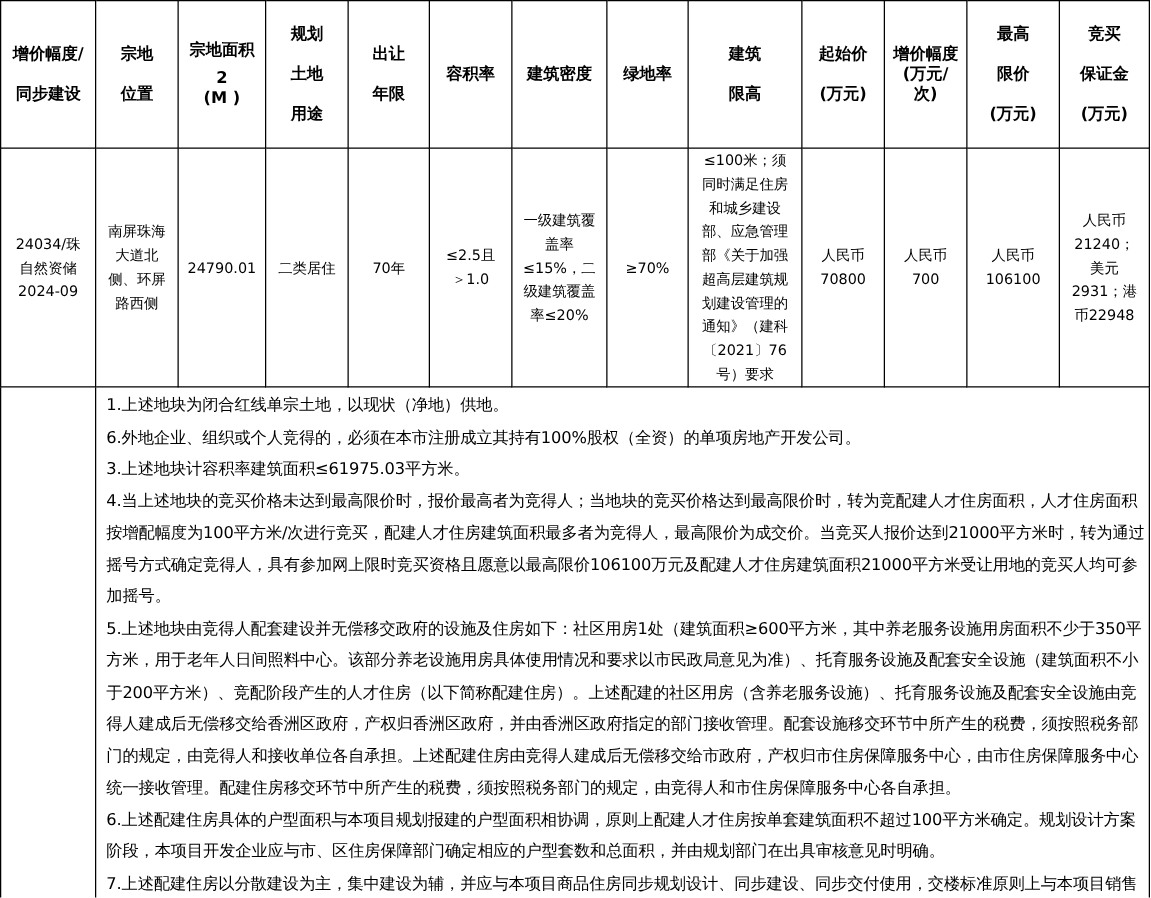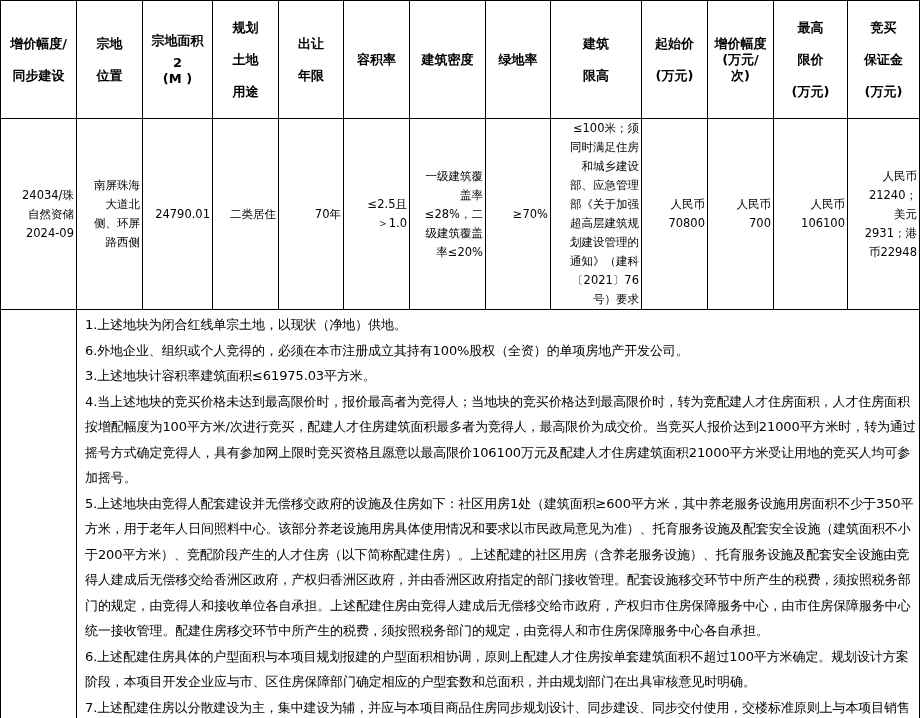--- a/index.html
+++ b/index.html
@@ -3,21 +3,21 @@
 <meta charset="utf-8">
 <style>
   html, body { margin: 0; padding: 0; background: #ffffff; }
   body { width: 921px; height: 718px; overflow: hidden; position: relative;
          font-family: "DejaVu Sans", "Liberation Sans", sans-serif; color: #000; }
   .tbl { position: absolute; left: 0; top: 0; width: 919px; border-collapse: collapse; table-layout: fixed; }
   .tbl td { border: 1px solid #000; text-align: center; vertical-align: middle; padding: 0 2px; }
   .hdr td { height: 117px; font-size: 13px; font-weight: bold; line-height: 16px; }
   .hdr .l { display: block; }
   .hdr .gap { display: block; height: 16px; line-height: 16px; }
-  .row td { height: 189px; font-size: 11.5px; line-height: 19px; text-align: right; }
+  .row td { height: 189px; font-size: 11.5px; line-height: 19px; }
   .row .cell-text { display: inline-block; }
   .notes-cell { text-align: left !important; vertical-align: top !important; padding: 0 0 0 8px !important; }
   .note { font-size: 13px; line-height: 25.5px; margin: 0; padding: 0; letter-spacing: -0.1px; }
   .note:first-child { margin-top: 2px; }
   .notes-row td { height: 420px; }
 </style>
 </head>
 <body>
 
 <table class="tbl">
@@ -106,21 +106,21 @@
     </td>
   </tr>
 
   <tr class="row">
     <td><span class="cell-text" style="width:58px">24034/珠自然资储2024-09</span></td>
     <td><span class="cell-text" style="width:50px">南屏珠海大道北侧、环屏路西侧</span></td>
     <td><span class="cell-text">24790.01</span></td>
     <td><span class="cell-text">二类居住</span></td>
     <td><span class="cell-text">70年</span></td>
     <td><span class="cell-text" style="width:50px">≤2.5且＞1.0</span></td>
-    <td><span class="cell-text" style="width:62px">一级建筑覆盖率≤28%，二级建筑覆盖率≤20%</span></td>
+    <td><span class="cell-text" style="width:62px">一级建筑覆盖率≤15%，二级建筑覆盖率≤20%</span></td>
     <td><span class="cell-text">≥70%</span></td>
     <td><span class="cell-text" style="width:76px">≤100米；须同时满足住房和城乡建设部、应急管理部《关于加强超高层建筑规划建设管理的通知》（建科〔2021〕76号）要求</span></td>
     <td><span class="cell-text" style="width:40px">人民币70800</span></td>
     <td><span class="cell-text" style="width:40px">人民币700</span></td>
     <td><span class="cell-text" style="width:44px">人民币106100</span></td>
     <td><span class="cell-text" style="width:54px">人民币21240；美元2931；港币22948</span></td>
   </tr>
 
   <tr class="notes-row">
     <td></td>

